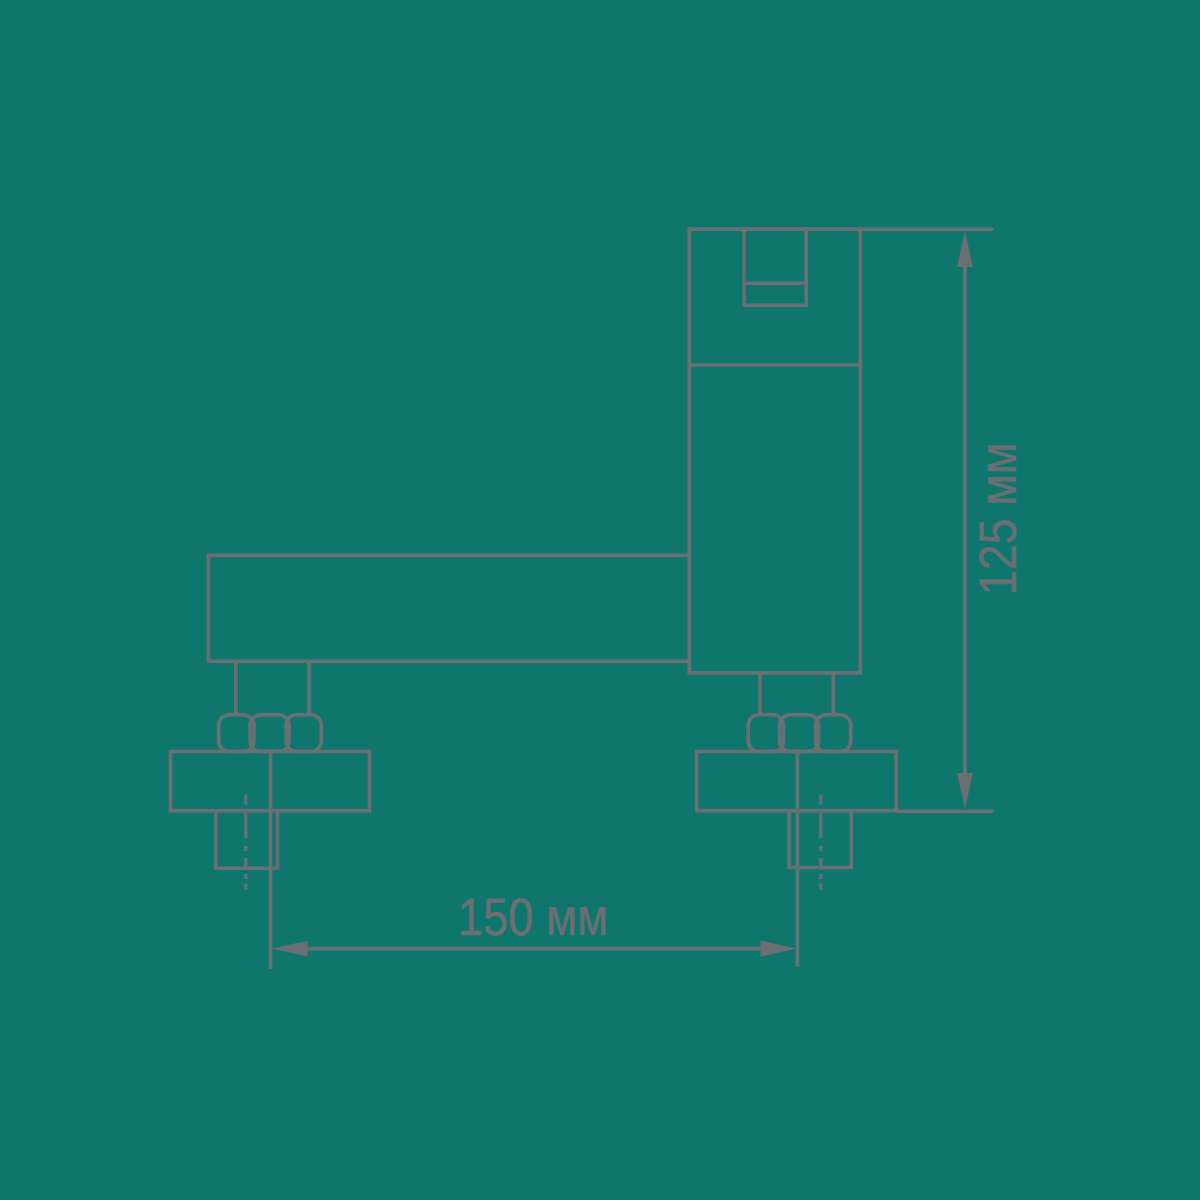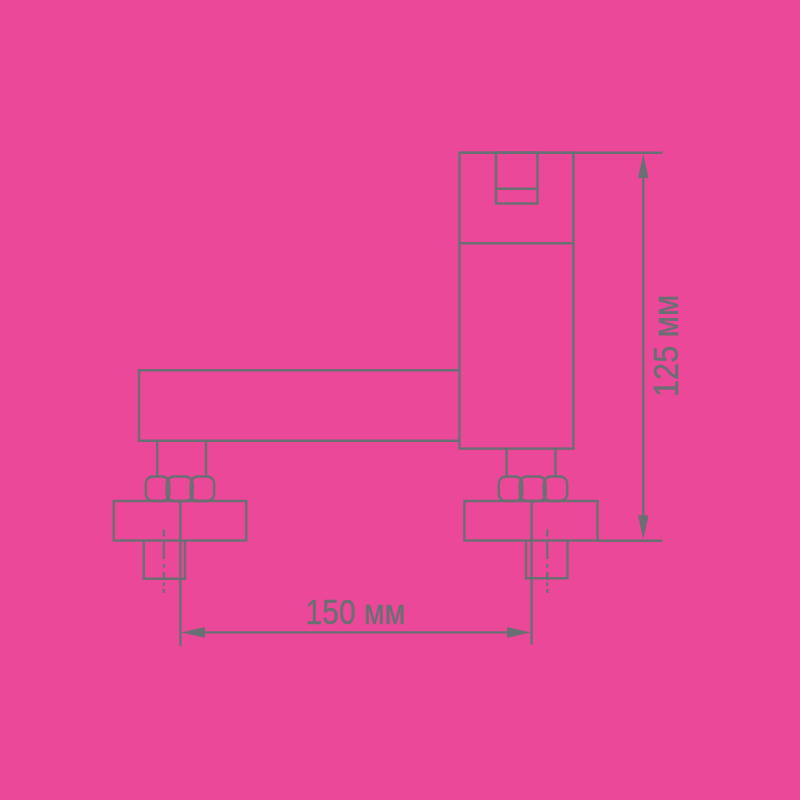--- a/index.html
+++ b/index.html
@@ -1,16 +1,16 @@
 <!DOCTYPE html>
 <html><head>
 <meta charset="utf-8">
 <style>
   html,body{margin:0;padding:0;background:#ffffff;}
-  .wrap{width:800px;height:800px;position:relative;background:#ec4899;}
+  .wrap{width:800px;height:800px;position:relative;background:#0f766e;}
   text{font-family:"Liberation Sans", sans-serif;fill:#6a6f73;}
 </style>
 </head>
 <body>
 <div class="wrap">
 <svg width="800" height="800" viewBox="0 0 800 800" xmlns="http://www.w3.org/2000/svg">
   <g fill="none" stroke="#6a6f73" stroke-width="2.4">
 
     <line x1="459.5" y1="152.8" x2="662.4" y2="152.8"></line>
 

